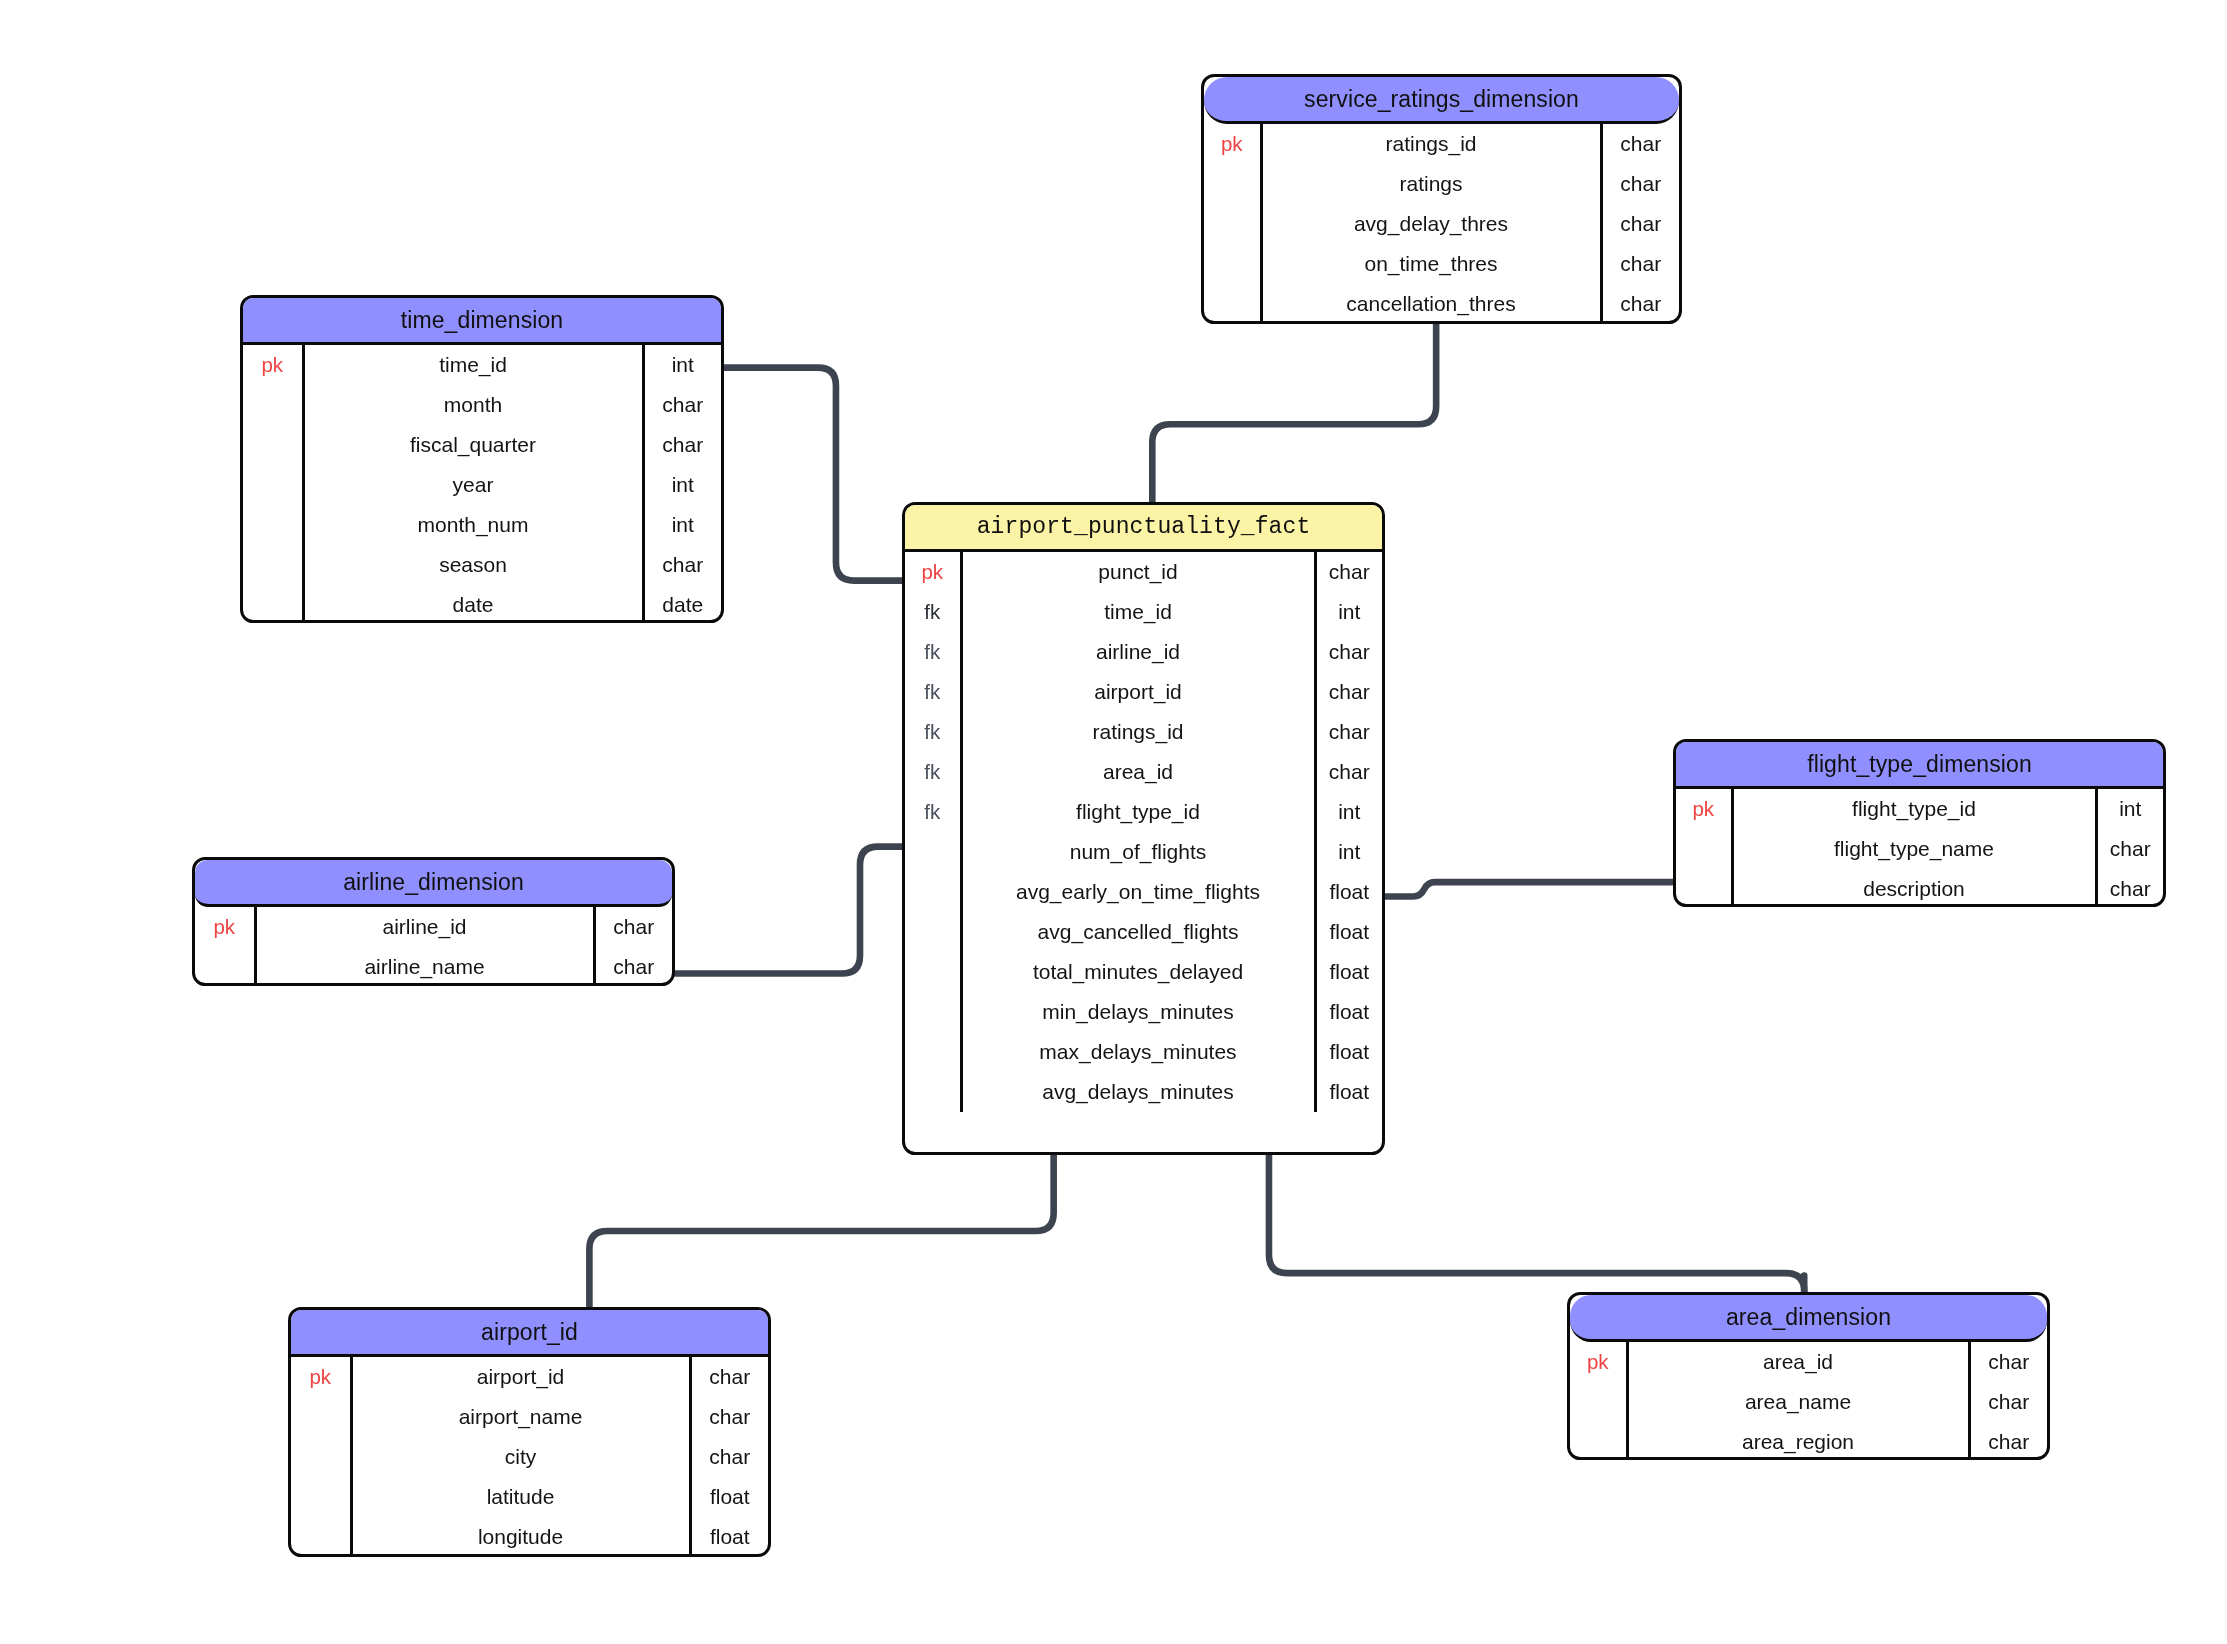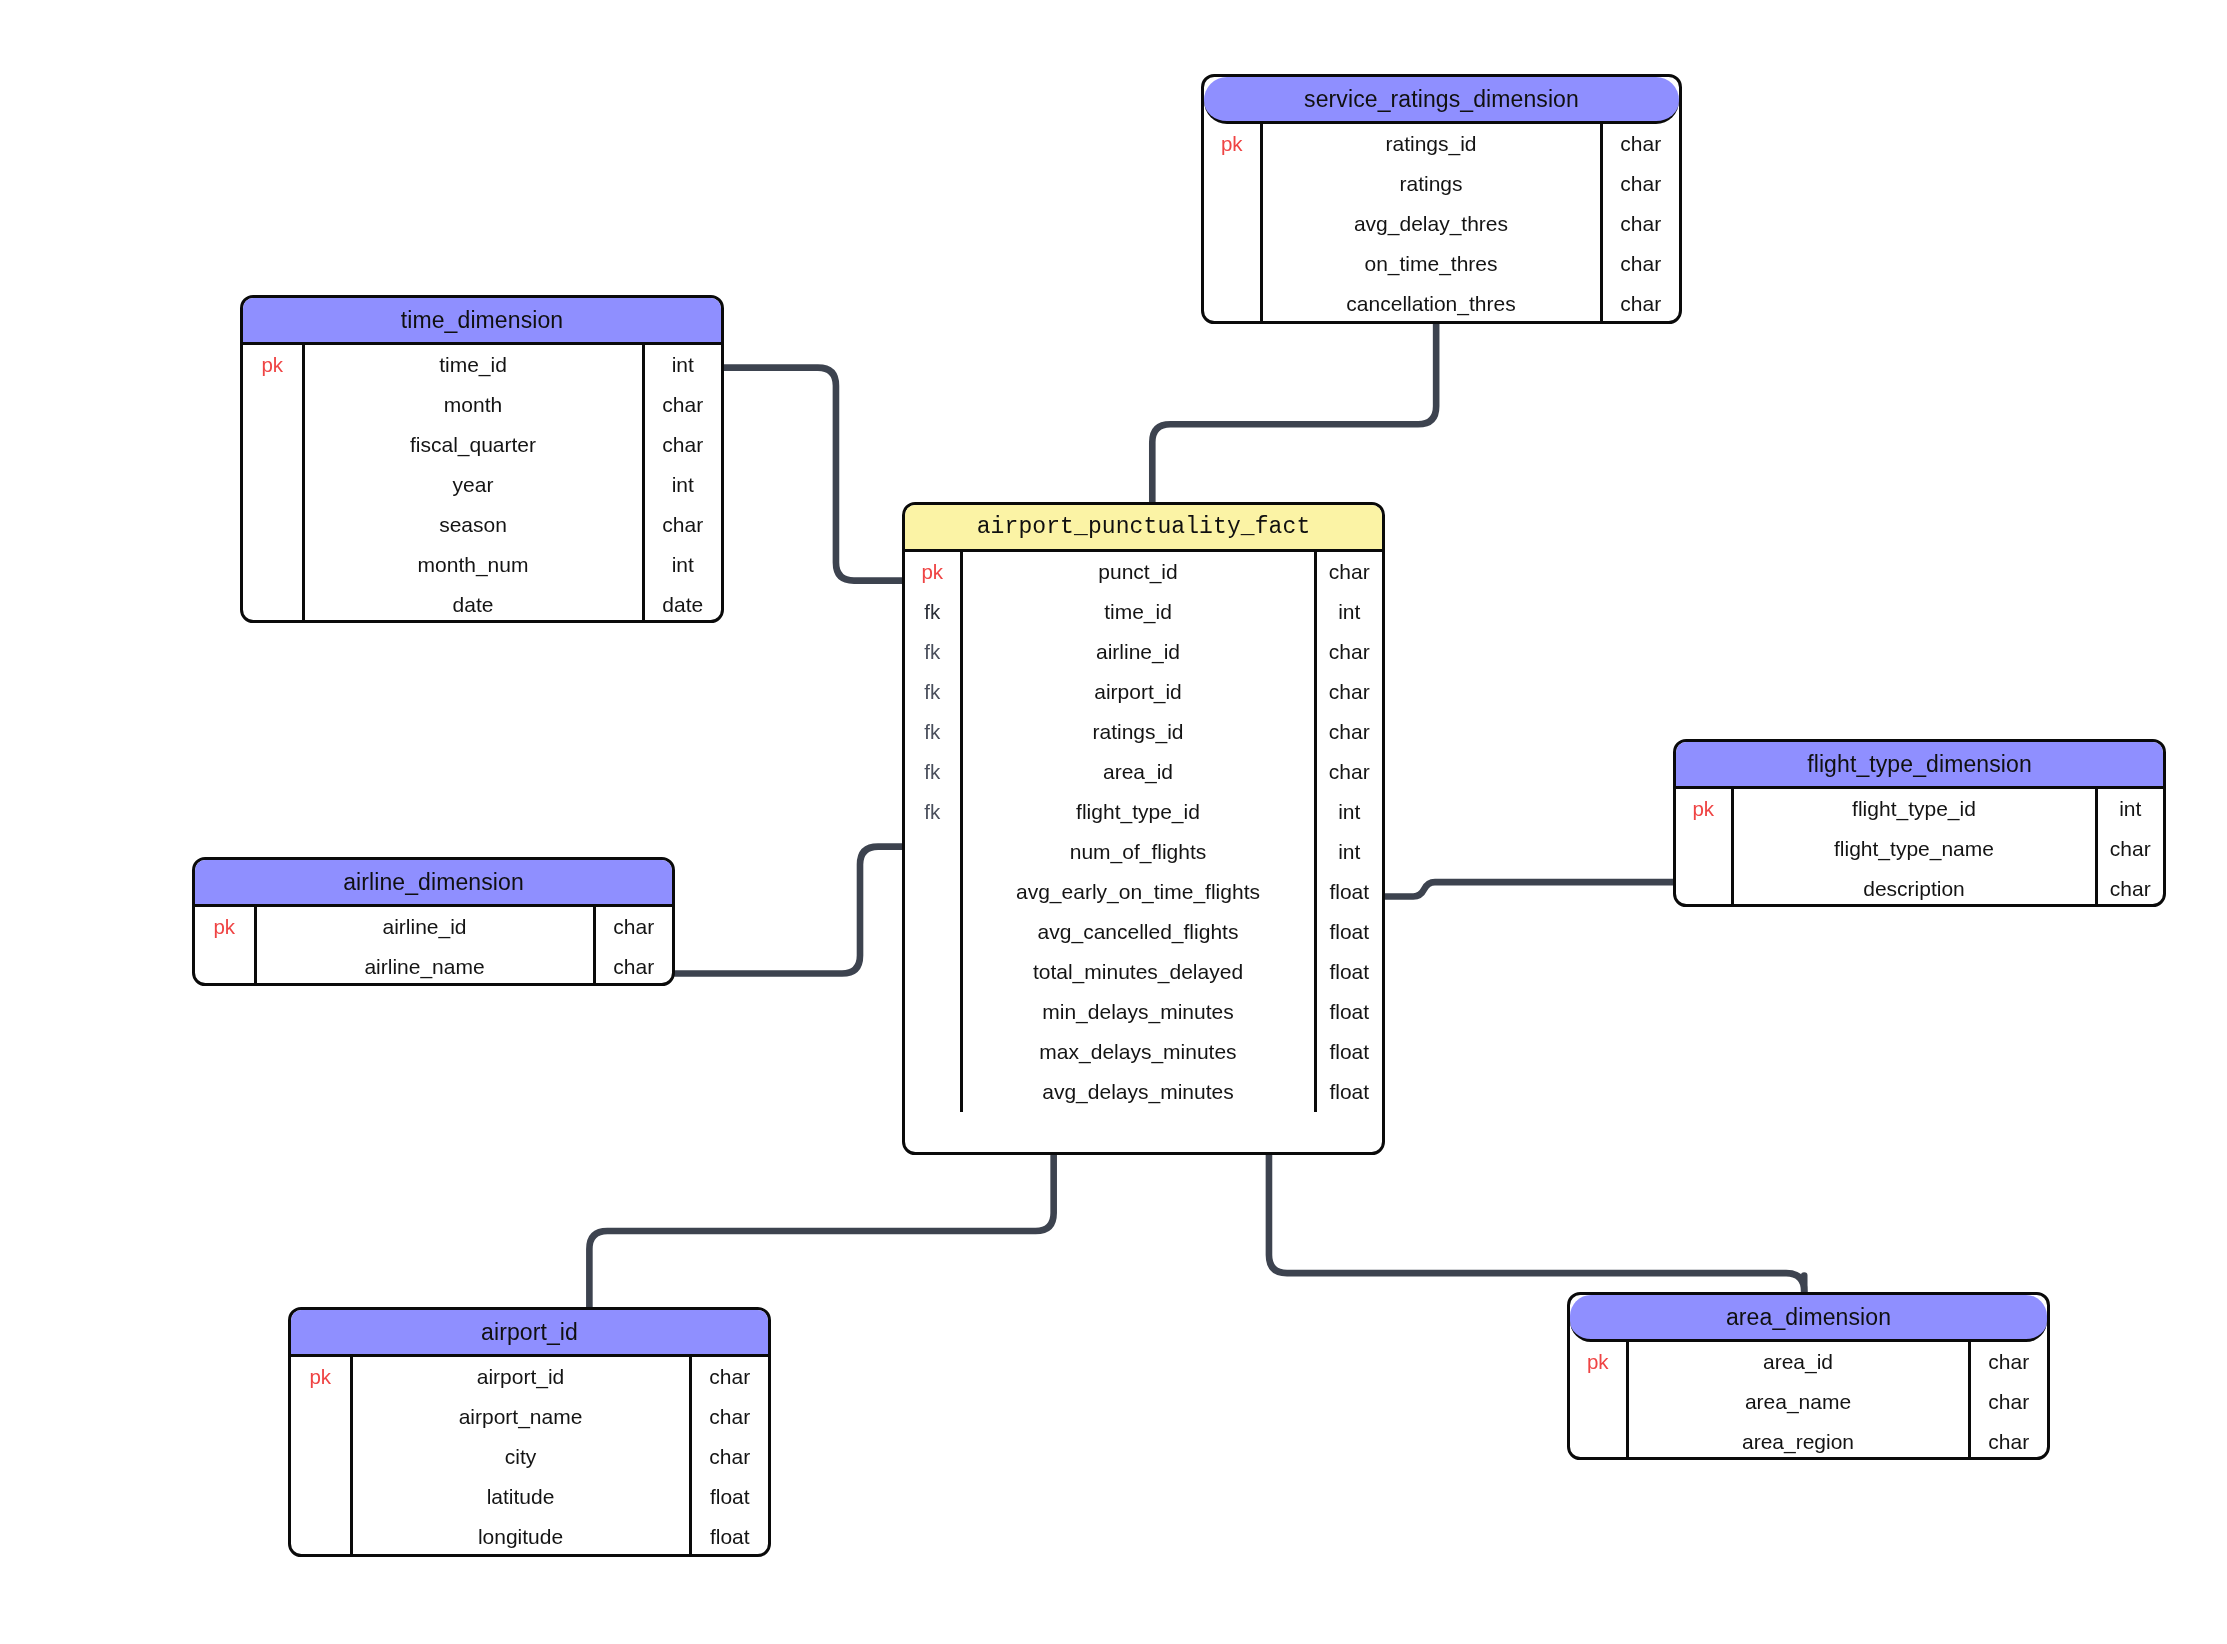--- a/index.html
+++ b/index.html
@@ -163,27 +163,27 @@
           <td class="c-name">fiscal_quarter</td>
           <td class="c-type">char</td>
         </tr>
         <tr style="height:40px">
           <td class="c-key"></td>
           <td class="c-name">year</td>
           <td class="c-type">int</td>
         </tr>
         <tr style="height:40px">
           <td class="c-key"></td>
+          <td class="c-name">month_num</td>
+          <td class="c-type">int</td>
+        </tr>
+        <tr style="height:40px">
+          <td class="c-key"></td>
           <td class="c-name">season</td>
           <td class="c-type">char</td>
-        </tr>
-        <tr style="height:40px">
-          <td class="c-key"></td>
-          <td class="c-name">month_num</td>
-          <td class="c-type">int</td>
         </tr>
         <tr style="height:40px">
           <td class="c-key"></td>
           <td class="c-name">date</td>
           <td class="c-type">date</td>
         </tr>
       </tbody>
     </table>
   </div>
 
@@ -264,21 +264,21 @@
         <tr style="height:40px">
           <td class="c-key"></td>
           <td class="c-name">avg_delays_minutes</td>
           <td class="c-type">float</td>
         </tr>
       </tbody>
     </table>
   </div>
 
   <div class="entity" style="left:192px; top:857px; width:483px; height:129px;">
-    <div class="entity-title purple" style="height:47px;">airline_dimension</div>
+    <div class="entity-title purple" style="height:47px;border-radius:13px;">airline_dimension</div>
     <table class="attr-table">
       <colgroup>
           <col style="width:60px">
           <col>
           <col style="width:78px">
         </colgroup>
       <tbody>
         <tr style="height:40px">
           <td class="c-key pk">pk</td>
           <td class="c-name">airline_id</td>

